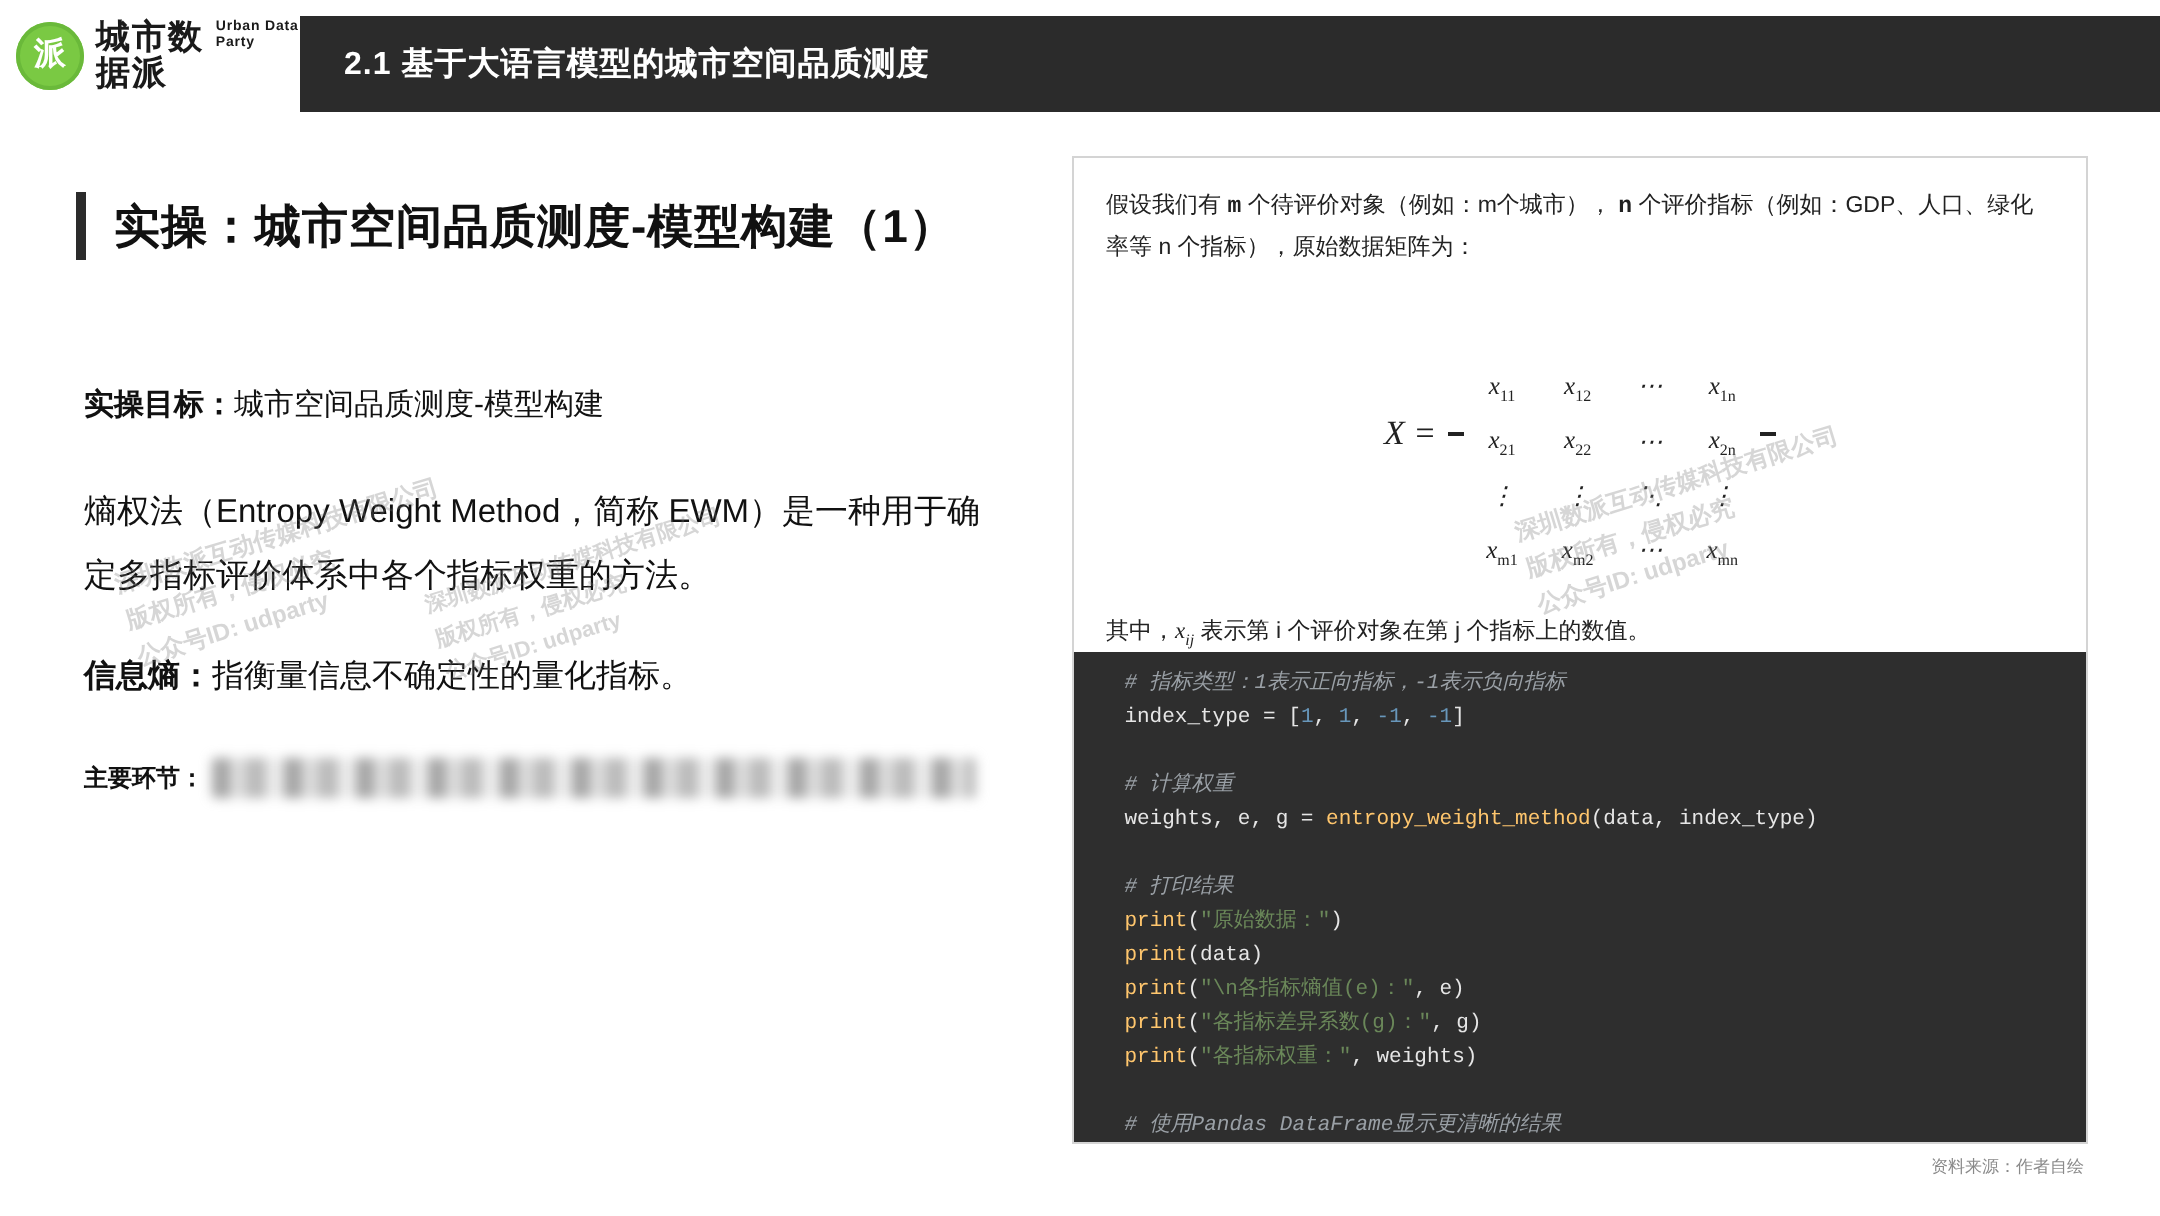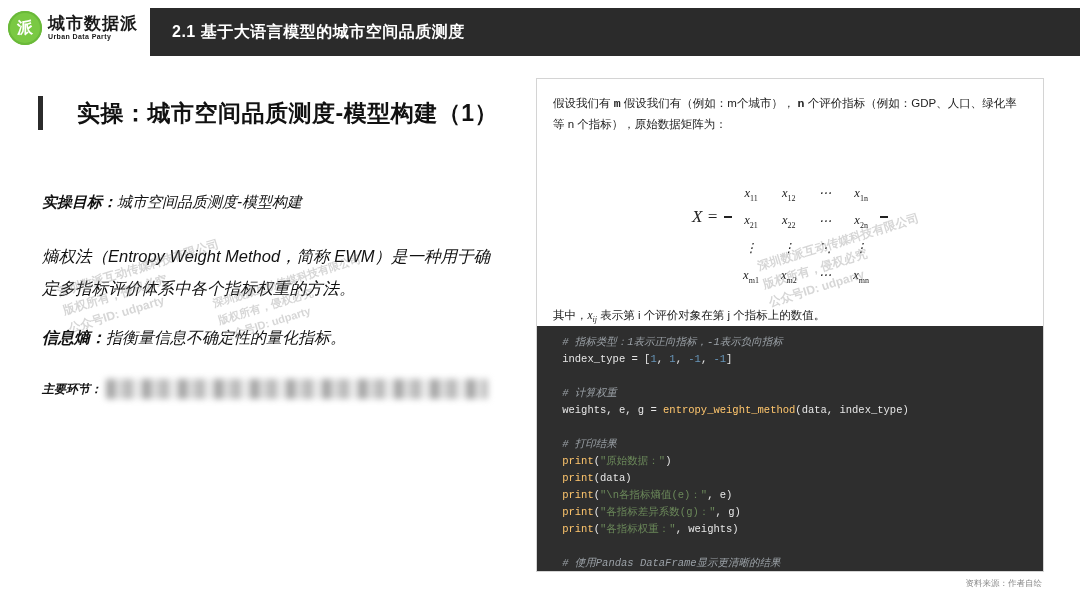--- a/index.html
+++ b/index.html
@@ -22,43 +22,43 @@
   .logo-circle{
     width:34px;height:34px;border-radius:50%;
     background:#7ac943;
     display:flex;align-items:center;justify-content:center;
     flex:none;
     box-shadow:inset 0 0 0 2px #6ab93a;
   }
   .logo-circle span{
     font-size:16px;color:#ffffff;font-weight:bold;line-height:1;
   }
-  .logo-text{display:flex;flex-direction:column;justify-content:flex-end;line-height:1.05;}
+  .logo-text{display:flex;flex-direction:row;justify-content:flex-end;line-height:1.05;}
   .logo-cn{font-size:17px;font-weight:bold;color:#1a1a1a;letter-spacing:1px;}
   .logo-en{font-size:7px;font-weight:bold;color:#1a1a1a;letter-spacing:.4px;}
   .title-bar{
     position:absolute;left:150px;top:8px;width:930px;height:48px;
     background:#2b2b2b;
     display:flex;align-items:center;
   }
   .title-bar .t{
     color:#ffffff;font-size:16px;font-weight:bold;padding-left:22px;letter-spacing:.5px;
   }
   
   .slide-title-wrap{
     position:absolute;left:38px;top:96px;display:flex;align-items:center;
   }
   .title-rule{
     width:5px;height:34px;background:#2b2b2b;margin-right:14px;flex:none;
   }
   .slide-title{
-    font-size:23px;font-weight:bold;color:#111111;letter-spacing:.5px;margin-left:20px;
+    font-size:23px;font-weight:bold;color:#111111;letter-spacing:.5px;
   }
   .body-block{
-    position:absolute;left:42px;top:193px;width:470px;font-style:italic;
+    position:absolute;left:42px;top:193px;width:470px;
   }
   .line-goal{font-size:15px;color:#111;margin-bottom:28px;}
   .line-goal b{font-weight:bold;}
   .para{
     font-size:16.5px;color:#111;line-height:1.95;margin:0 12px 24px 0;
   }
   .line-entropy{font-size:16px;color:#111;margin-bottom:30px;}
   .line-entropy b{font-weight:bold;}
   .line-main{font-size:12px;color:#111;display:flex;align-items:center;}
   .line-main b{font-weight:bold;white-space:nowrap;}
@@ -162,21 +162,21 @@
     <b>主要环节：</b>
     <span class="blurred"></span>
   </div>
 </div>
 
 <div class="right-panel">
 
   <div class="math-area">
     <span>假设我们有</span>
     <span class="mono">m</span>
-    <span>假设我们有（例如：m个城市），</span>
+    <span>个待评价对象（例如：m个城市），</span>
     <span class="mono">n</span>
     <span>个评价指标（例如：GDP、人口、绿化率等 n 个指标），原始数据矩阵为：</span>
 
     <div class="matrix-wrap">
       <span class="mtx-eq">X =</span>
       <div class="bracket"></div>
       <table class="mtx">
         <tbody>
             <tr>
           <td>x<sub>11</sub></td>

